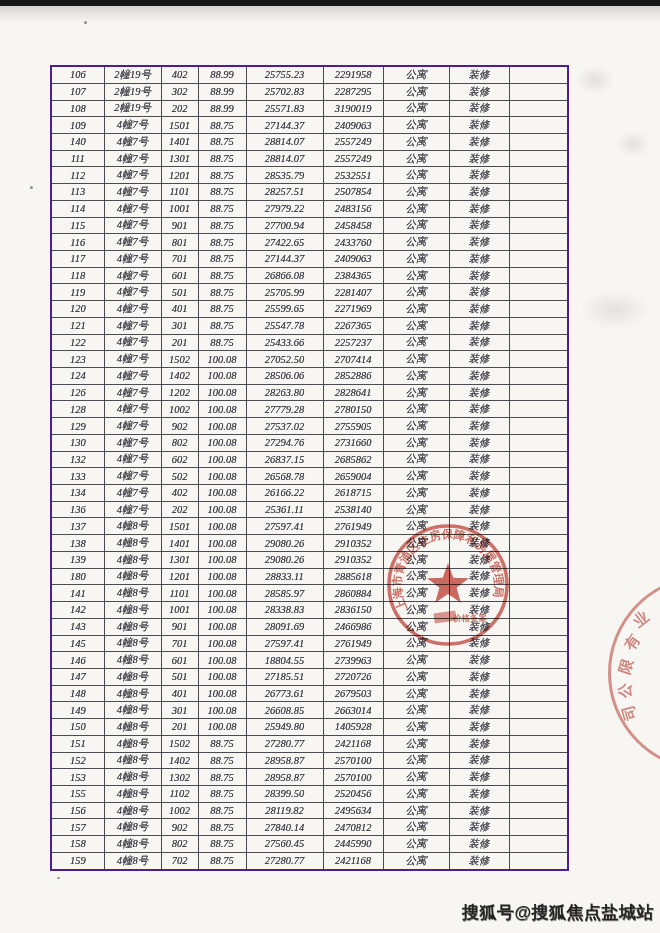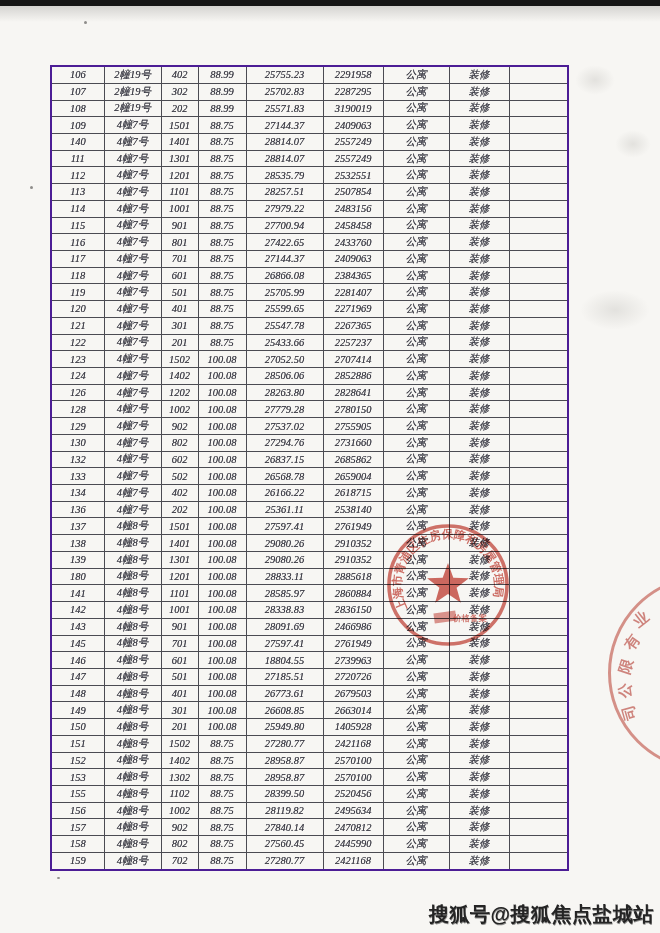--- a/index.html
+++ b/index.html
@@ -53,21 +53,21 @@
   }
   .side-char{
     position:absolute;
     font-size:15px;font-weight:bold;
     color:rgba(185,58,48,.6);
     font-family:"Liberation Serif","DejaVu Serif",serif;
   }
   .watermark{
     position:absolute;right:6px;top:901px;
     font-family:"Liberation Sans","DejaVu Sans",sans-serif;
-    font-weight:bold;font-size:20px;letter-spacing:.5px;
+    font-weight:bold;font-size:17px;letter-spacing:.5px;
     color:#242424;
     text-shadow:.5px .5px 0 rgba(36,36,36,.5);
   }
   .speck{position:absolute;background:#8e8d8a;border-radius:50%;}
   .blotch{position:absolute;border-radius:50%;
     background:radial-gradient(rgba(120,118,112,.16),rgba(120,118,112,0) 70%);}
 </style>
 </head>
 <body>
 

